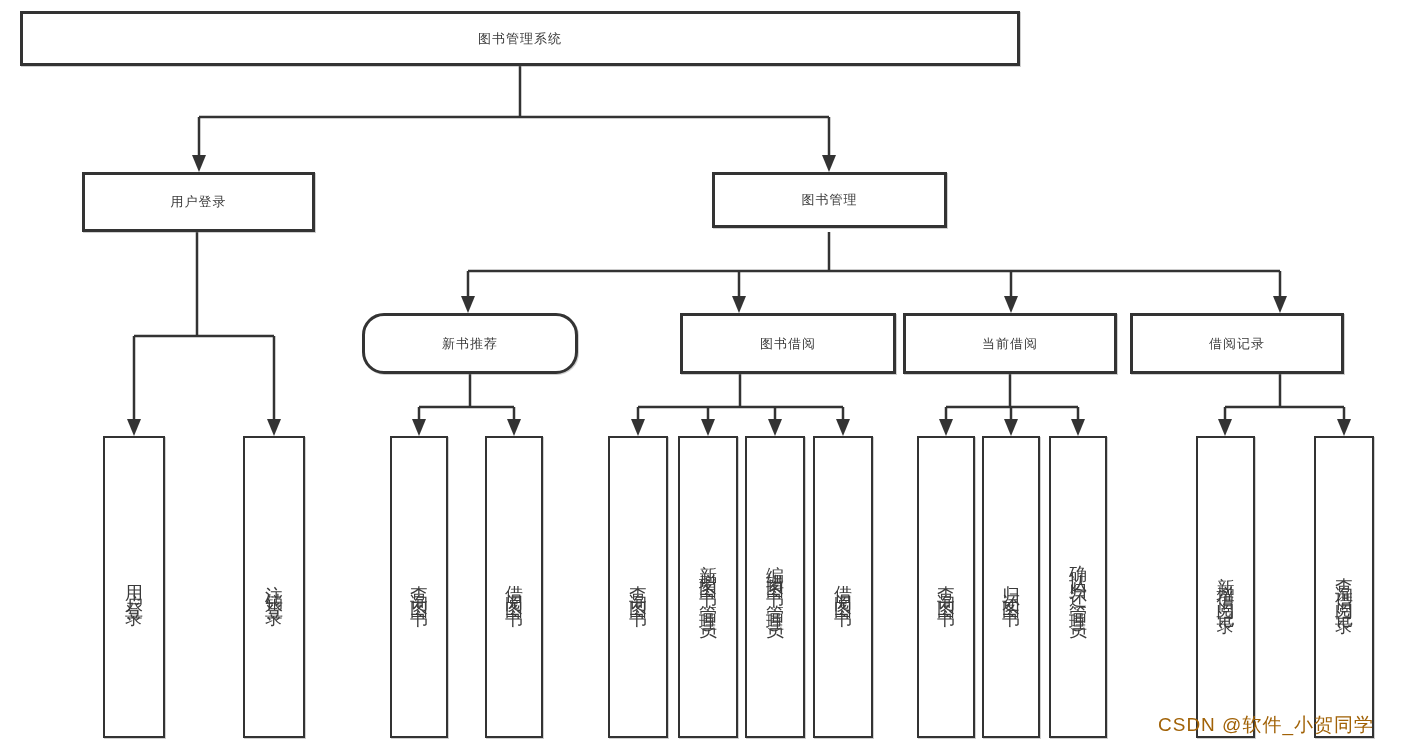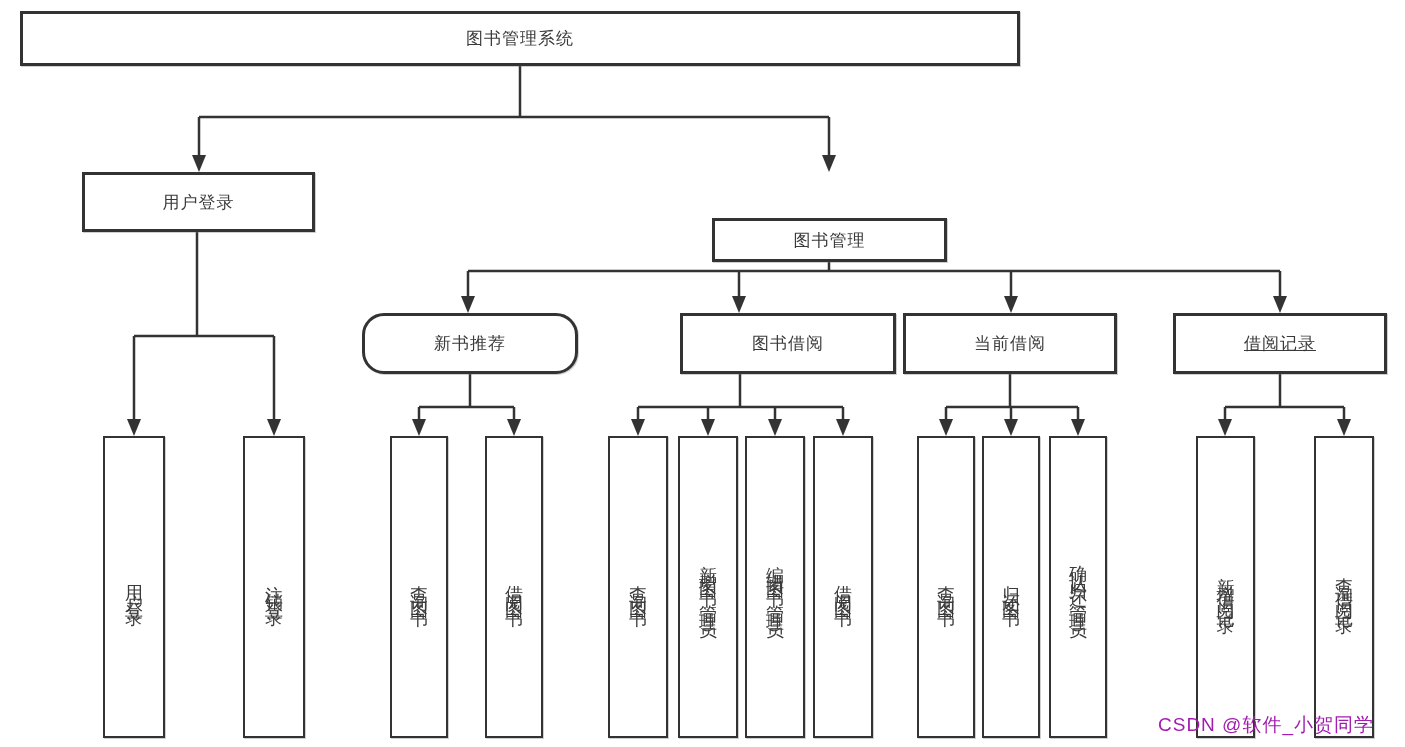--- a/index.html
+++ b/index.html
@@ -18,51 +18,51 @@
   }
   .box {
     position: absolute;
     box-sizing: border-box;
     background: #ffffff;
     border: 3px solid #333333;
     color: #3a3a3a;
     display: flex;
     align-items: center;
     justify-content: center;
-    font-size: 17px;
+    font-size: 13px;
     letter-spacing: 1px;
     box-shadow: 1px 1px 0 rgba(120,120,120,0.35);
   }
   .leaf {
     border-width: 2.5px;
     font-size: 18px;
   }
   .vtext {
     writing-mode: vertical-rl;
     text-orientation: mixed;
     letter-spacing: 8px;
     line-height: 1;
   }
   #watermark {
     position: absolute;
     left: 1158px;
     top: 712px;
     font-size: 19px;
-    color: #a21caf;
+    color: #a16207;
     letter-spacing: 1px;
     white-space: nowrap;
   }
   
   #node-root            { left: 20px;  top: 11px;  width: 1000px; height: 55px; }
   #node-user-login      { left: 82px;  top: 172px; width: 233px;  height: 60px; }
-  #node-book-management { left: 712px; top: 172px; width: 235px;  height: 44px; margin-top: 46px; }
+  #node-book-management { left: 712px; top: 172px; width: 235px;  height: 56px; }
   #node-new-book-recommend { left: 362px;  top: 313px; width: 216px; height: 61px; border-radius: 22px; }
   #node-book-borrow        { left: 632px;  top: 313px; width: 216px; height: 61px; margin-left: 48px; }
   #node-current-borrow     { left: 903px;  top: 313px; width: 214px; height: 61px; }
-  #node-borrow-records     { left: 1173px; top: 313px; width: 214px; height: 61px; text-decoration: underline; }
+  #node-borrow-records     { left: 1130px; top: 313px; width: 214px; height: 61px; }
   .leaf { top: 436px; height: 302px; }
   #leaf-user-login            { left: 103px;  width: 62px; }
   #leaf-logout                { left: 243px;  width: 62px; }
   #leaf-nb-query-books        { left: 390px;  width: 58px; }
   #leaf-nb-borrow-books       { left: 485px;  width: 58px; }
   #leaf-bb-query-books        { left: 608px;  width: 60px; }
   #leaf-bb-add-books-admin    { left: 678px;  width: 60px; }
   #leaf-bb-edit-books-admin   { left: 745px;  width: 60px; }
   #leaf-bb-borrow-books       { left: 813px;  width: 60px; }
   #leaf-cb-query-books        { left: 917px;  width: 58px; }

